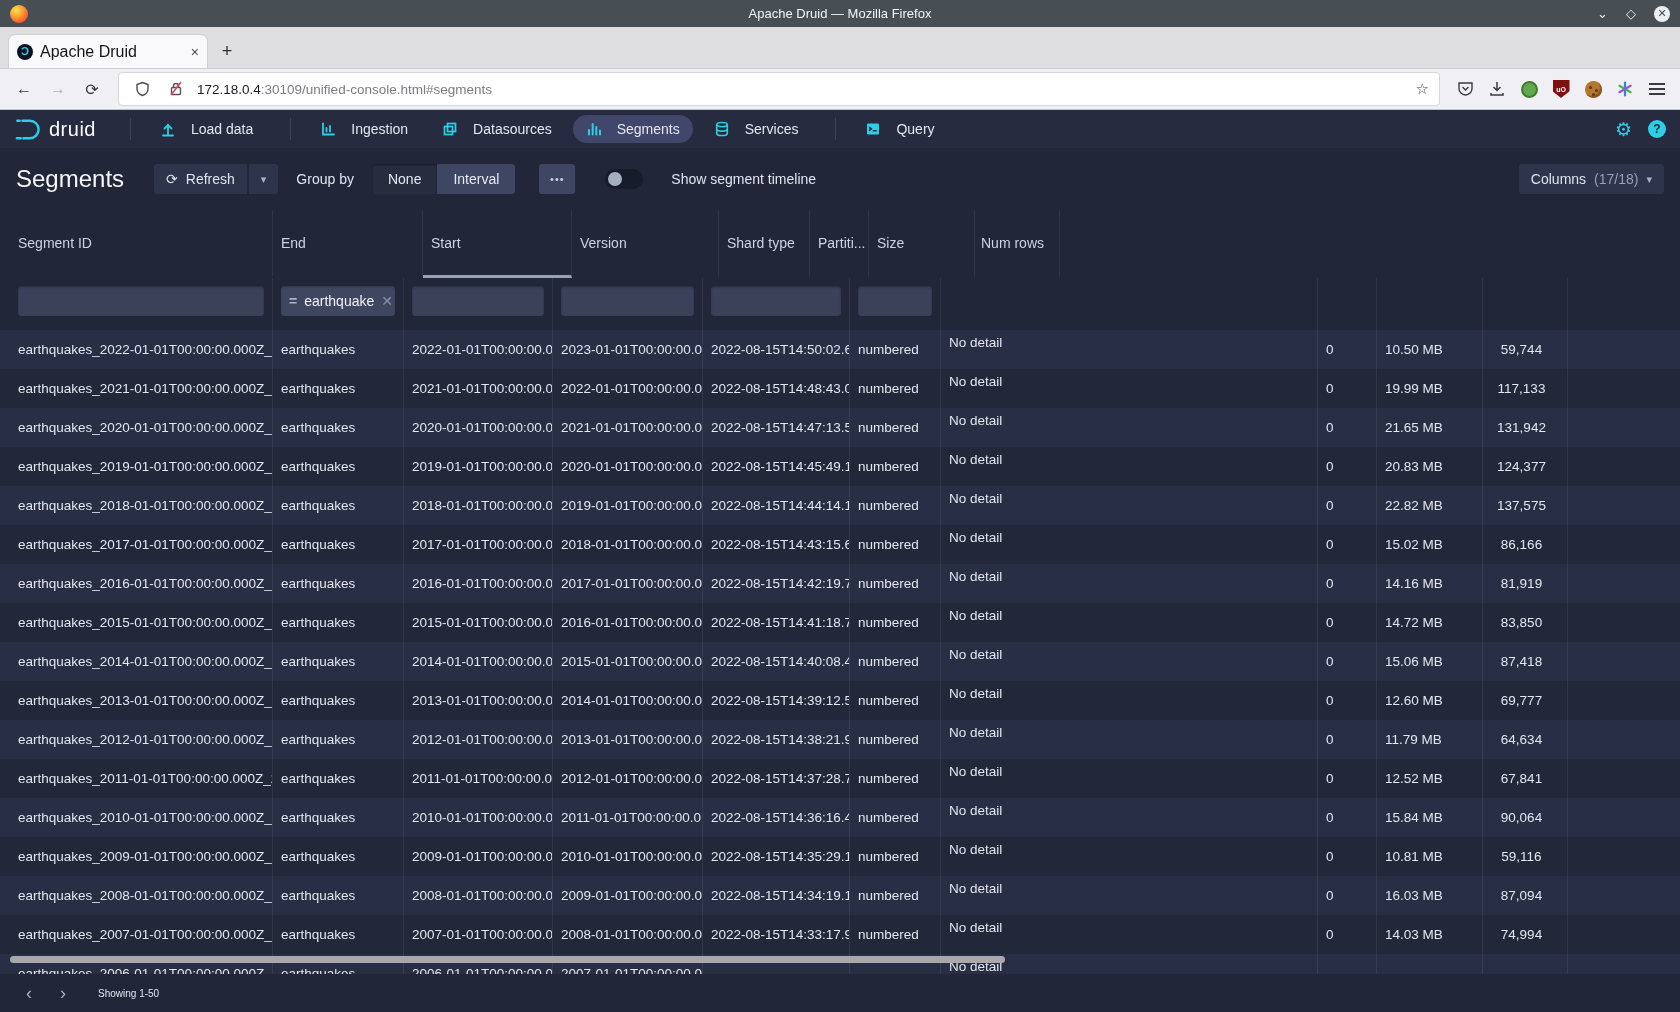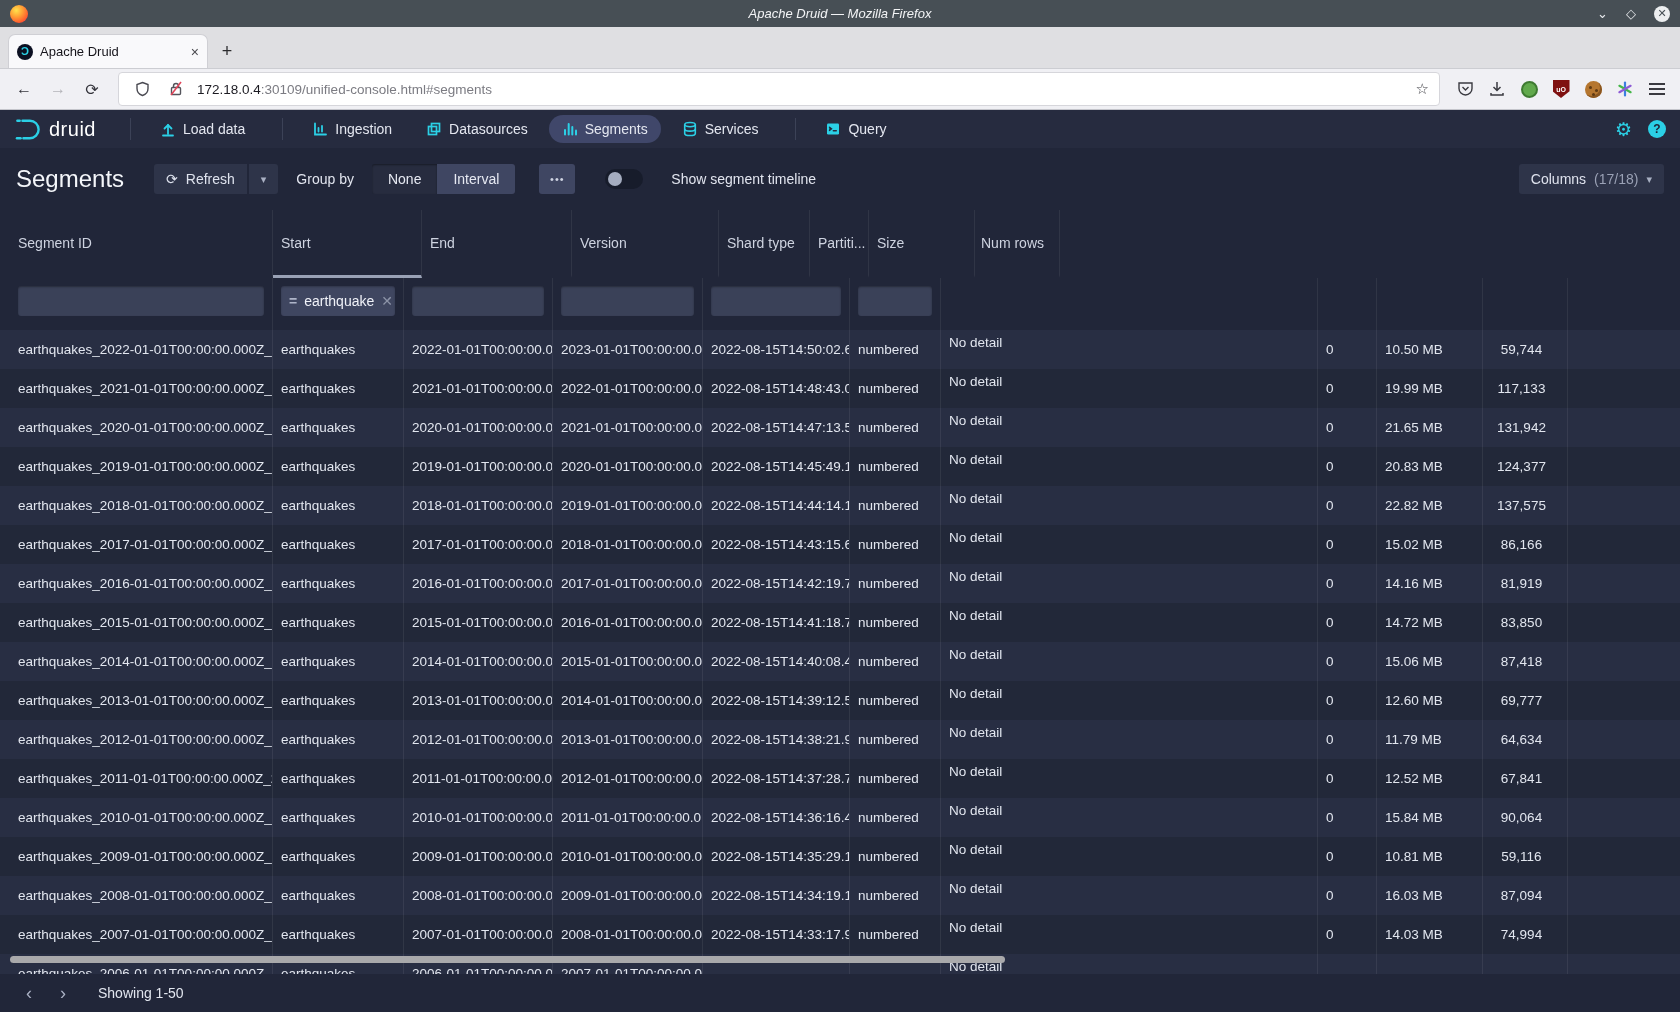--- a/index.html
+++ b/index.html
@@ -1,31 +1,31 @@
 <!DOCTYPE html>
 <html><head>
 <meta charset="utf-8">
 <style>
   html,body{margin:0;padding:0;background:#000;}
   *{box-sizing:border-box;font-family:"Liberation Sans","DejaVu Sans",sans-serif;}
   .screen{position:relative;width:1680px;height:1012px;overflow:hidden;background:#212639;}
 
   
-  .titlebar{height:27px;background:#474f55;display:flex;align-items:center;padding:0 10px;position:relative;font-style:italic;}
+  .titlebar{height:27px;background:#474f55;display:flex;align-items:center;padding:0 10px;position:relative;}
   .ff-logo{width:18px;height:18px;border-radius:50%;background:radial-gradient(circle at 35% 30%,#ffe24d 0%,#ffa436 35%,#ff5f2e 70%,#e3236d 100%);}
   .win-title{position:absolute;left:0;right:0;text-align:center;color:#f3f4f6;font-size:13px;pointer-events:none;}
   .win-controls{margin-left:auto;display:flex;align-items:center;gap:18px;z-index:2;}
   .win-controls .wc{color:#e9ebee;font-size:13px;line-height:1;cursor:default;}
   .wc-close{width:16px;height:16px;border-radius:50%;background:#eceef0;color:#474f55;font-size:11px;display:flex;align-items:center;justify-content:center;font-weight:bold;}
 
   
   .tabbar{height:41px;background:#dfdfe2;display:flex;align-items:flex-end;padding:0 0 0 8px;}
   .tab{height:34px;width:200px;background:#f9f9fb;border:1px solid #cfcfd4;border-bottom:none;border-radius:7px 7px 0 0;display:flex;align-items:center;padding:0 8px;gap:7px;}
   .favicon{width:16px;height:16px;border-radius:50%;background:#0c1022;color:#2bd0e6;font-size:11px;font-weight:bold;display:flex;align-items:center;justify-content:center;line-height:1;}
-  .tab-title{font-size:13px;color:#15141a;flex:1;white-space:nowrap;overflow:hidden;}
+  .tab-title{font-size:16px;color:#15141a;flex:1;white-space:nowrap;overflow:hidden;}
   .tab-close{color:#4a4a4f;font-size:14px;}
   .newtab{width:30px;height:30px;margin:0 0 2px 4px;display:flex;align-items:center;justify-content:center;font-size:18px;color:#2b2b2e;border-radius:4px;}
 
   
   .toolbar{height:42px;background:#f0f0f4;border-top:1px solid #cccdd2;border-bottom:1px solid #c4c5cb;display:flex;align-items:center;padding:0 10px;gap:6px;}
   .navbtn{width:28px;height:28px;display:flex;align-items:center;justify-content:center;font-size:16px;color:#33333a;border-radius:4px;}
   .navbtn.disabled{color:#b3b3b8;}
   .urlbar{flex:1;height:30px;background:#ffffff;border:1px solid #d6d6db;border-radius:4px;display:flex;align-items:center;padding:16px 10px;gap:8px;margin:0 6px;}
   .url-text{font-size:13.5px;color:#1c1b22;white-space:nowrap;overflow:hidden;flex:1;}
   .url-text .dim{color:#7b7b82;}
@@ -36,21 +36,21 @@
   .ext-cookie{width:17px;height:17px;border-radius:50%;background:#b5762f;box-shadow:inset -2px -2px 0 #8a5620;position:relative;}
   .ext-cookie:after{content:"";position:absolute;left:4px;top:5px;width:3px;height:3px;border-radius:50%;background:#5f3a12;box-shadow:6px 3px 0 #5f3a12,3px 7px 0 #5f3a12;}
   .hamburger{display:flex;flex-direction:column;gap:3px;}
   .hamburger i{display:block;width:16px;height:2px;background:#3a3a40;}
 
   
   .dnav{height:38px;background:#262b3f;display:flex;align-items:center;padding:0 14px;color:#e4e7f0;}
   .brand{display:flex;align-items:center;gap:7px;margin-right:18px;}
   .brand-name{font-size:20px;color:#fff;letter-spacing:.5px;}
   .nav-divider{width:1px;height:22px;background:#3c4257;margin:0 16px;}
-  .nav-item{display:flex;align-items:center;gap:7px;font-size:14px;color:#e4e7f0;padding:6px 13px;border-radius:16px;margin-right:8px;cursor:pointer;white-space:nowrap;}
+  .nav-item{display:flex;align-items:center;gap:15px;font-size:14px;color:#e4e7f0;padding:6px 13px;border-radius:16px;margin-right:8px;cursor:pointer;white-space:nowrap;}
   .nav-item.active{background:#40476a;}
   .dnav .right{margin-left:auto;display:flex;align-items:center;gap:16px;}
   .gear{color:#2bd0e6;font-size:19px;line-height:1;}
   .helpbtn{width:18px;height:18px;border-radius:50%;background:#2bd0e6;color:#1d2235;font-size:12px;font-weight:bold;display:flex;align-items:center;justify-content:center;}
 
   
   .phead{height:62px;display:flex;align-items:center;padding:0 16px;gap:14px;}
   .ptitle{font-size:24px;color:#f4f6fa;margin-right:16px;}
   .btn{height:30px;background:#2e3449;color:#dfe3ee;font-size:14px;display:inline-flex;align-items:center;gap:8px;padding:0 12px;border-radius:3px;cursor:pointer;white-space:nowrap;}
   .split{display:flex;gap:2px;}
@@ -90,21 +90,21 @@
   .tbody{position:relative;height:644px;overflow:hidden;}
   .trow{height:39px;display:flex;padding-left:10px;cursor:pointer;}
   .trow.lite{background:#282e43;}
   .trow.dark{background:#222839;}
   .cell{font-size:13.5px;color:#e2e6ef;padding:0 8px;line-height:39px;white-space:nowrap;overflow:hidden;border-right:1px solid rgba(255,255,255,.07);}
   .cell.topalign{line-height:normal;padding-top:5px;}
   .hscroll{position:absolute;left:10px;top:626px;width:995px;height:7px;border-radius:4px;background:#a9a9ab;}
 
   .pager{height:38px;display:flex;align-items:center;padding:0 16px;gap:8px;color:#dfe3ee;}
   .pg-btn{width:26px;height:26px;display:flex;align-items:center;justify-content:center;color:#aab1c4;font-size:18px;cursor:pointer;}
-  .pg-text{font-size:14px;margin-left:14px;color:#e2e6ef;}
+  .pg-text{font-size:10px;margin-left:14px;color:#e2e6ef;}
   svg{display:block;}
 </style>
 </head>
 <body>
 
 <div class="screen">
 
   <div class="titlebar">
     <div class="ff-logo"></div>
     <div class="win-title">Apache Druid — Mozilla Firefox</div>
@@ -282,22 +282,22 @@
     <span class="lbl">Show segment timeline</span>
     <div class="btn cols-btn">
       <span>Columns</span>
       <span class="cols-count">(17/18)</span>
       <span class="caret-g">▾</span>
     </div>
   </div>
 
   <div class="thead">
     <div class="th c-segid">Segment ID</div>
+    <div class="th c-end">End</div>
     <div class="th c-start sorted">Start</div>
-    <div class="th c-end">End</div>
     <div class="th c-version">Version</div>
     <div class="th c-stype">Shard type</div>
     <div class="th c-part">Partiti...</div>
     <div class="th c-size">Size</div>
     <div class="th c-rows num">Num rows</div>
     <div class="th c-fill"></div>
   </div>
 
   <div class="frow">
     <div class="fcell c-segid">

